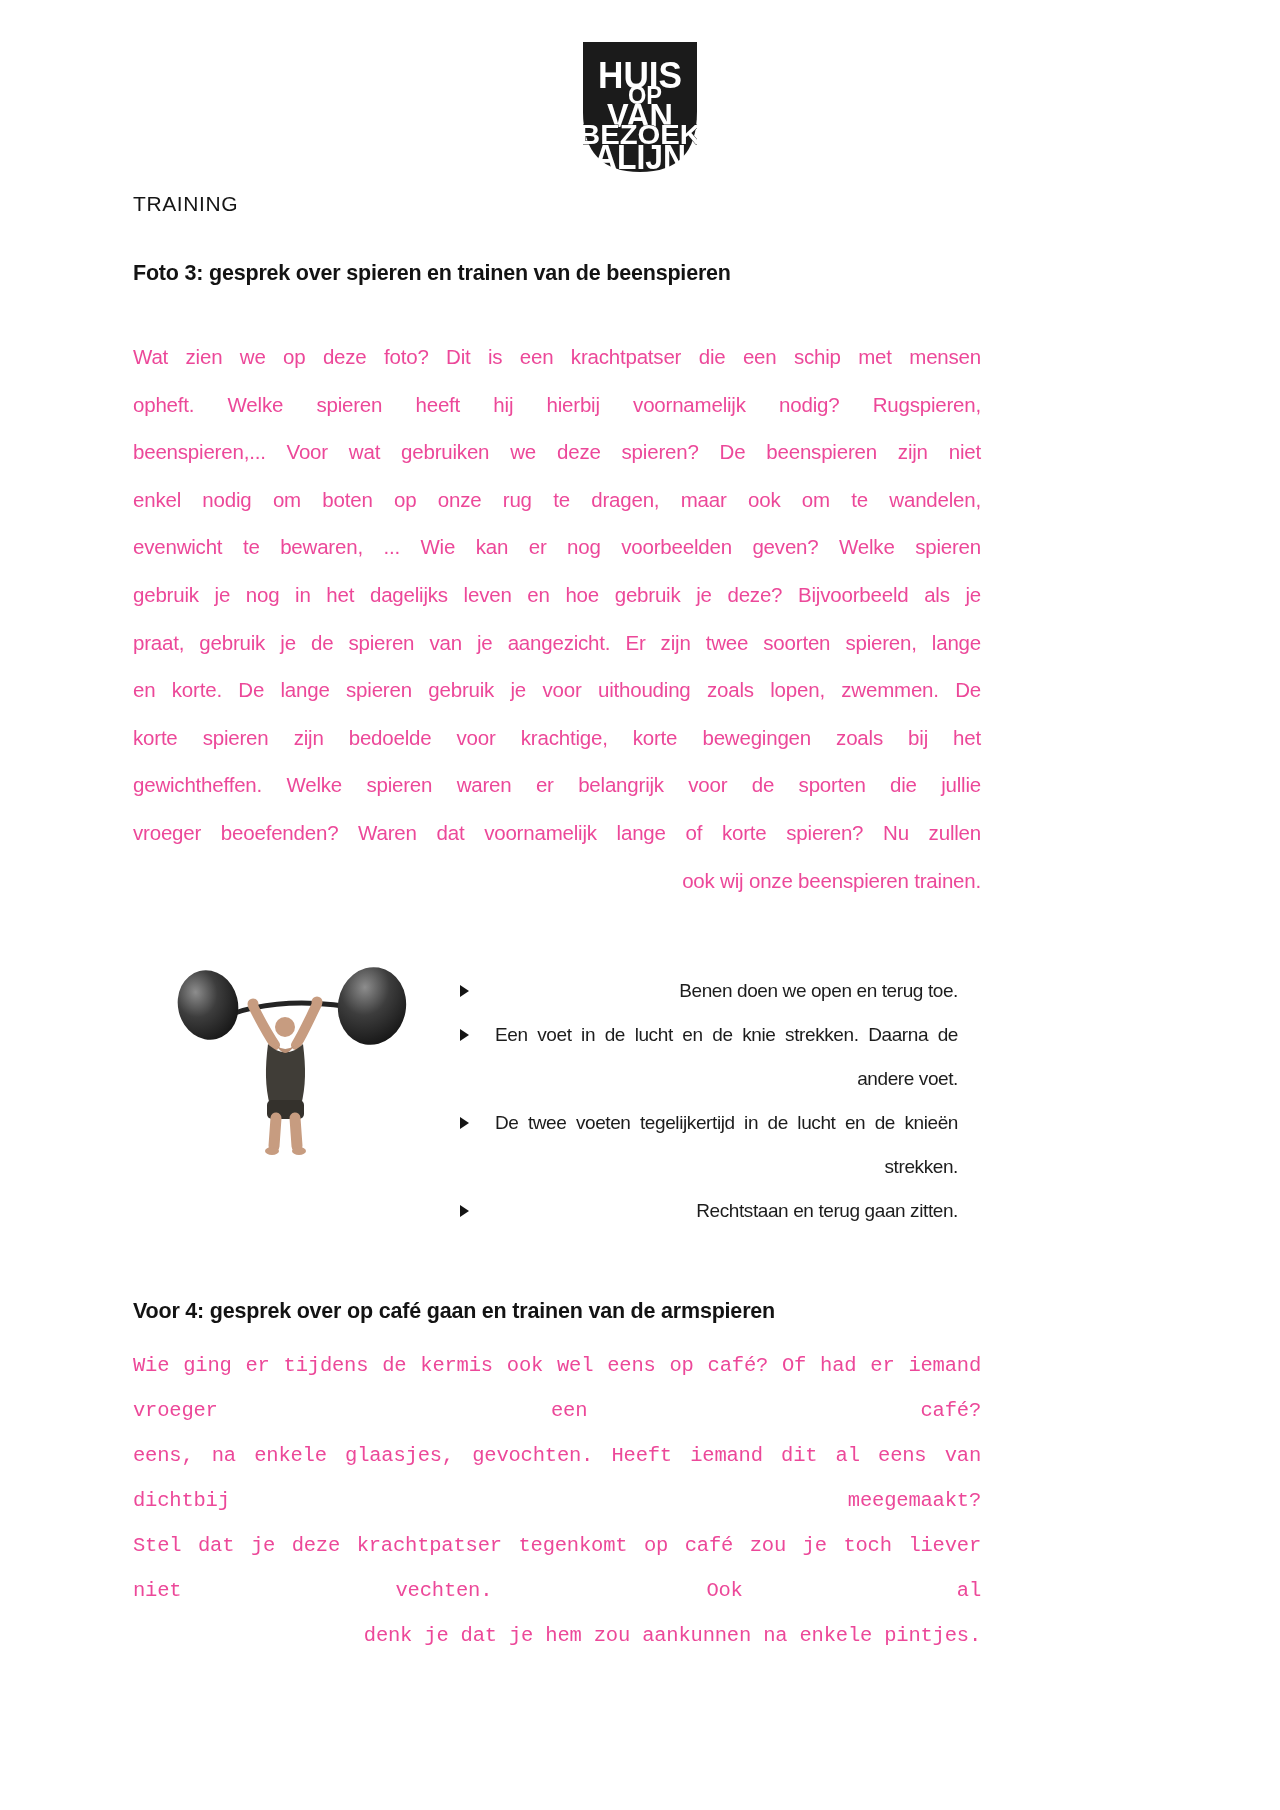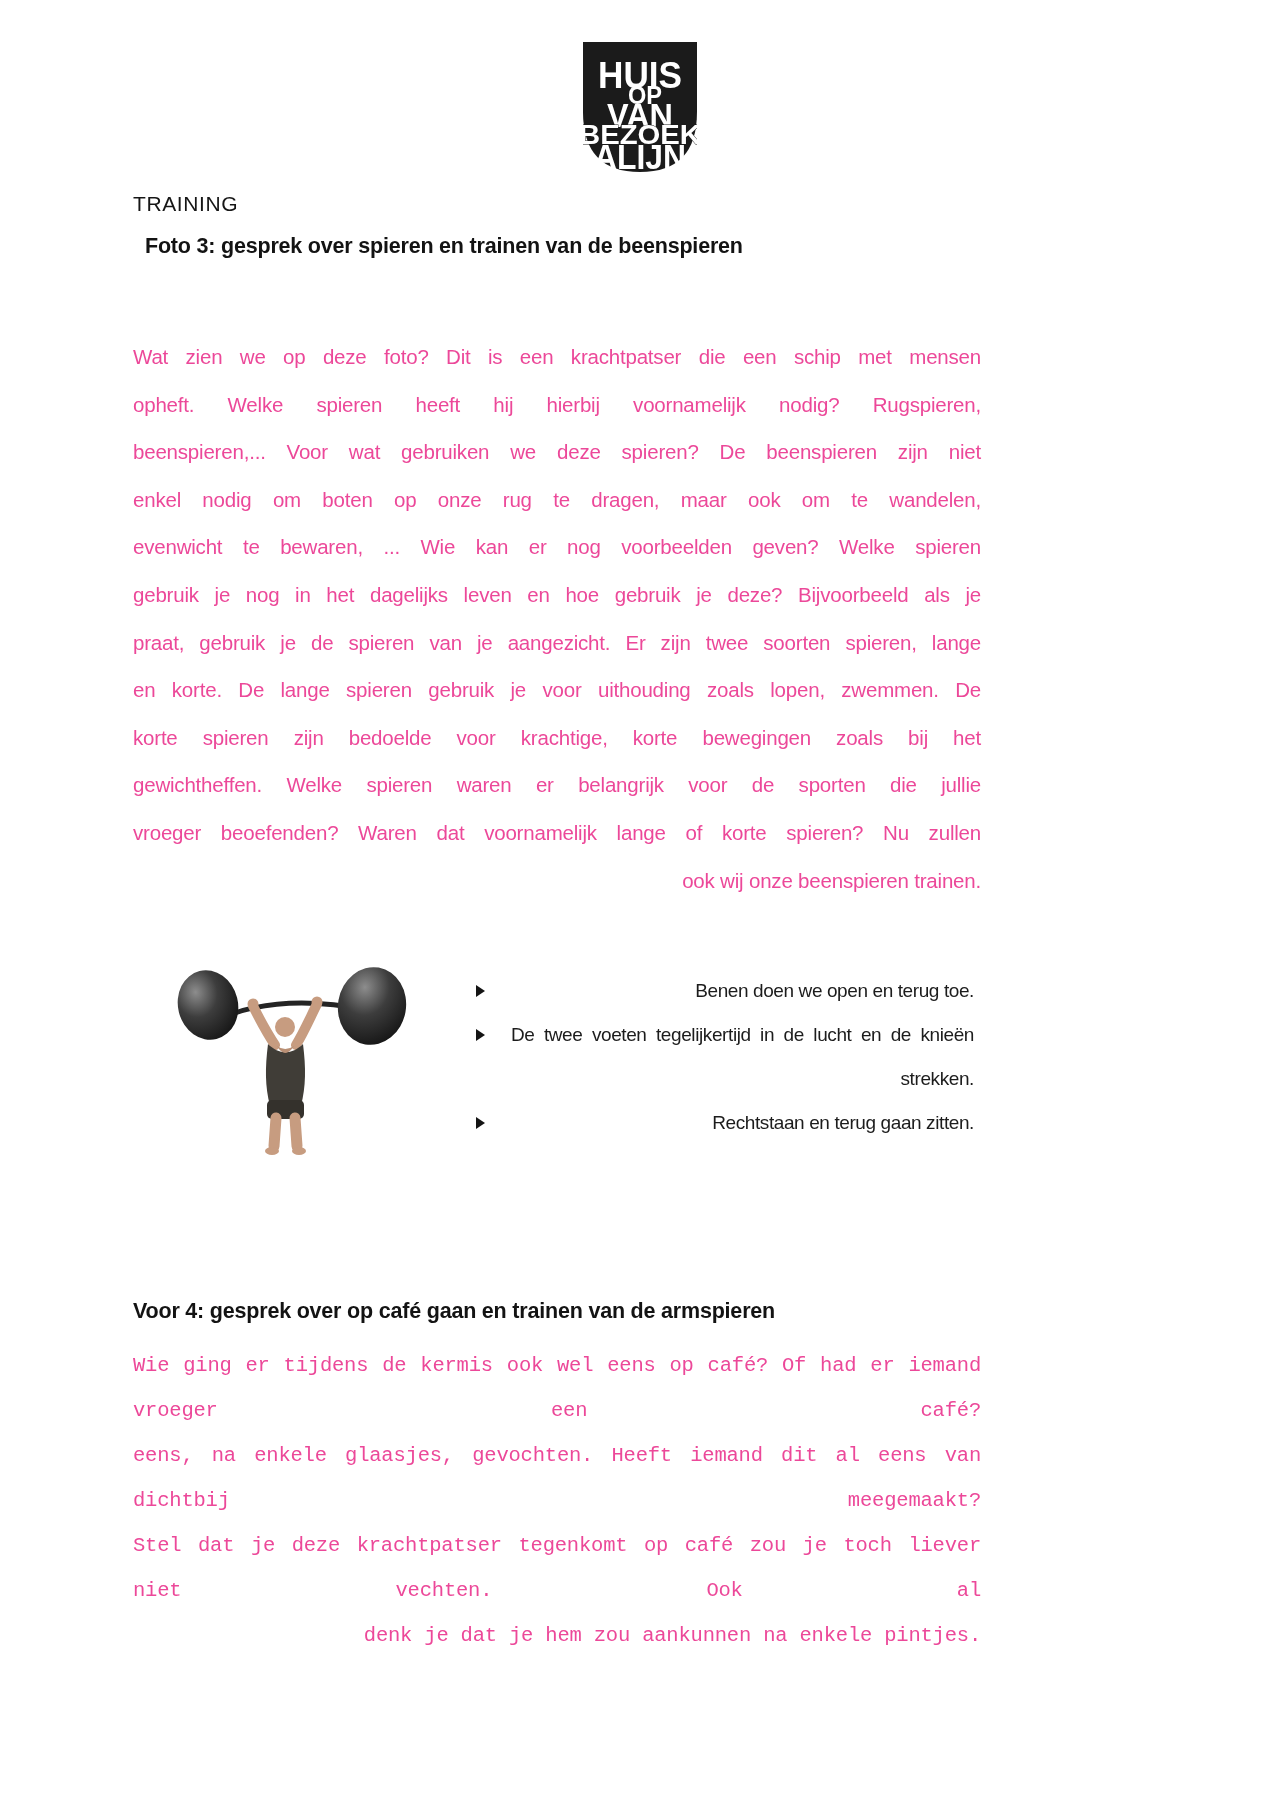--- a/index.html
+++ b/index.html
@@ -14,34 +14,34 @@
   }
   
   .doc-title {
     position:absolute; left:133px; top:190px; font-size:21px; line-height:27px;
     font-weight:400; letter-spacing:0.6px; color:#161616;text-align:center;
   }
   .h2 {
     position:absolute; left:133px; font-size:21.5px; line-height:30px;
     font-weight:700; color:#131313; letter-spacing:-0.2px;
   }
-  .h2.foto3 { top:231px;margin-left:12px; }
+  .h2.foto3 { top:258px; }
   .h2.foto4 { top:1296px; }
   
   .para { position:absolute; left:133px; width:848px; font-size:20.5px; color:#ec4899; letter-spacing:-0.2px; }
   .para1 { top:333px; }
   .para1 .pl { line-height:47.6px; }
   .para2 { top:1343px; }
   .para2 .pl { line-height:45px;font-family:Liberation Mono, monospace; }
   .jl { text-align:justify; text-align-last:justify; }
   .ll { text-align:right; }
   
   .strongman { position:absolute; left:148px; top:958px; width:275px; height:205px; }
   
-  .bullets { position:absolute; left:474px; top:969px; width:500px; font-size:19px; letter-spacing:-0.4px; color:#1c1c1c; }
+  .bullets { position:absolute; left:458px; top:969px; width:500px; font-size:19px; letter-spacing:-0.4px; color:#1c1c1c; }
   .bitem { position:relative; padding-left:37px; }
   .tri {
     position:absolute; left:2px; top:16px; width:0; height:0;
     border-left:9px solid #141414; border-top:6px solid transparent; border-bottom:6px solid transparent;
   }
   .bl { line-height:44px; }
 </style>
 </head>
 <body>
 
@@ -102,20 +102,25 @@
     <ellipse cx="151" cy="193" rx="7" ry="4" fill="#c79c80"></ellipse>
   </svg>
 
   <div class="bullets">
     <div class="bitem">
       <span class="tri"></span>
       <div class="bl ll">Benen doen we open en terug toe.</div>
     </div>
     <div class="bitem">
       <span class="tri"></span>
+      <div class="bl jl">Een voet in de lucht en de knie strekken. Daarna de</div>
+      <div class="bl ll">andere voet.</div>
+    </div>
+    <div class="bitem">
+      <span class="tri"></span>
       <div class="bl jl">De twee voeten tegelijkertijd in de lucht en de knieën</div>
       <div class="bl ll">strekken.</div>
     </div>
     <div class="bitem">
       <span class="tri"></span>
       <div class="bl ll">Rechtstaan en terug gaan zitten.</div>
     </div>
   </div>
 
   <div class="h2 foto4">Voor 4: gesprek over op café gaan en trainen van de armspieren</div>

